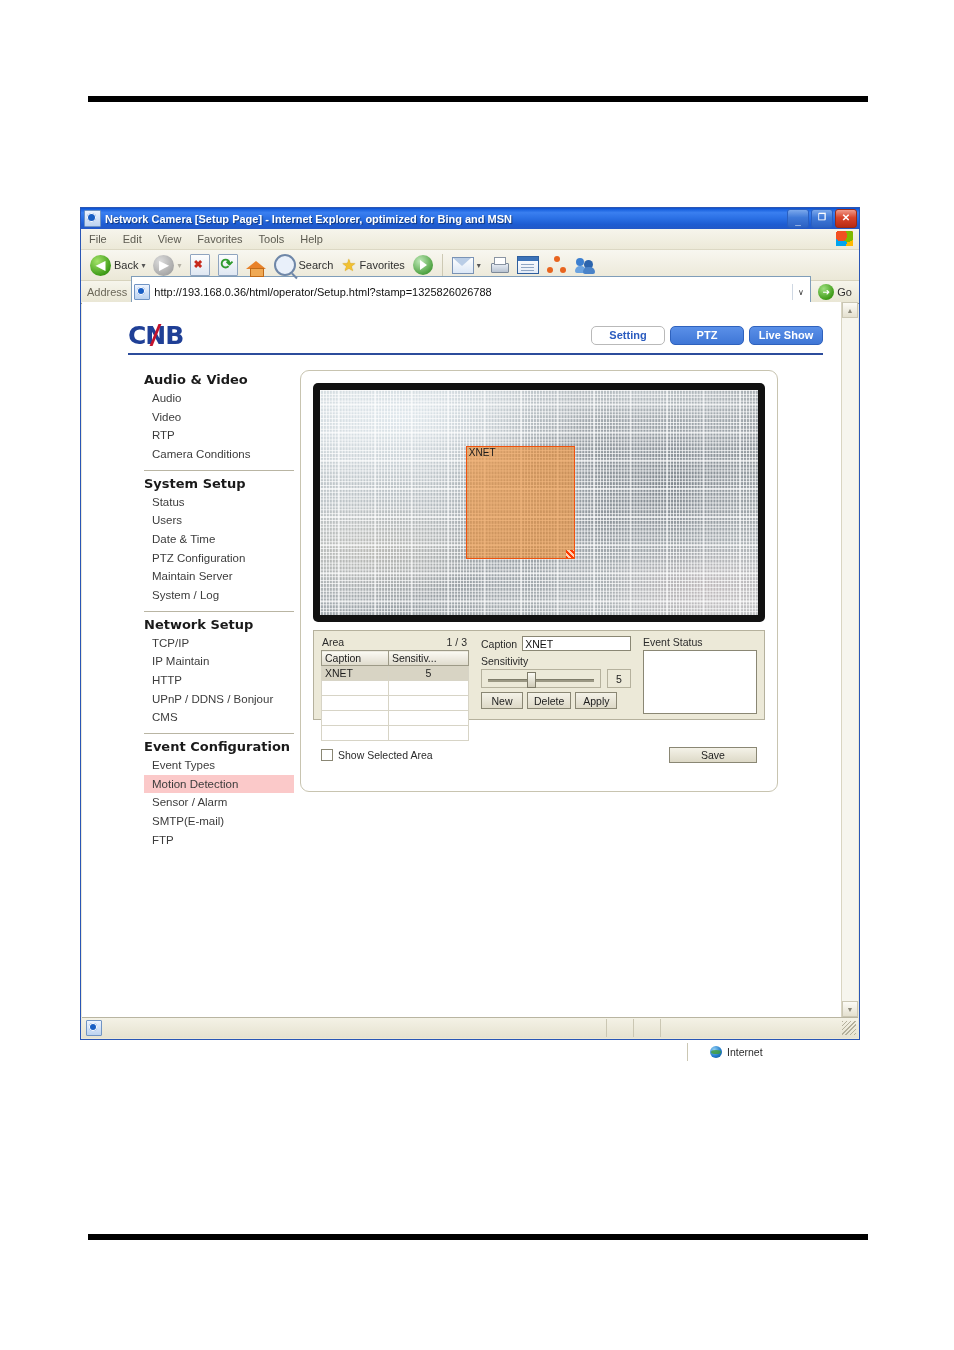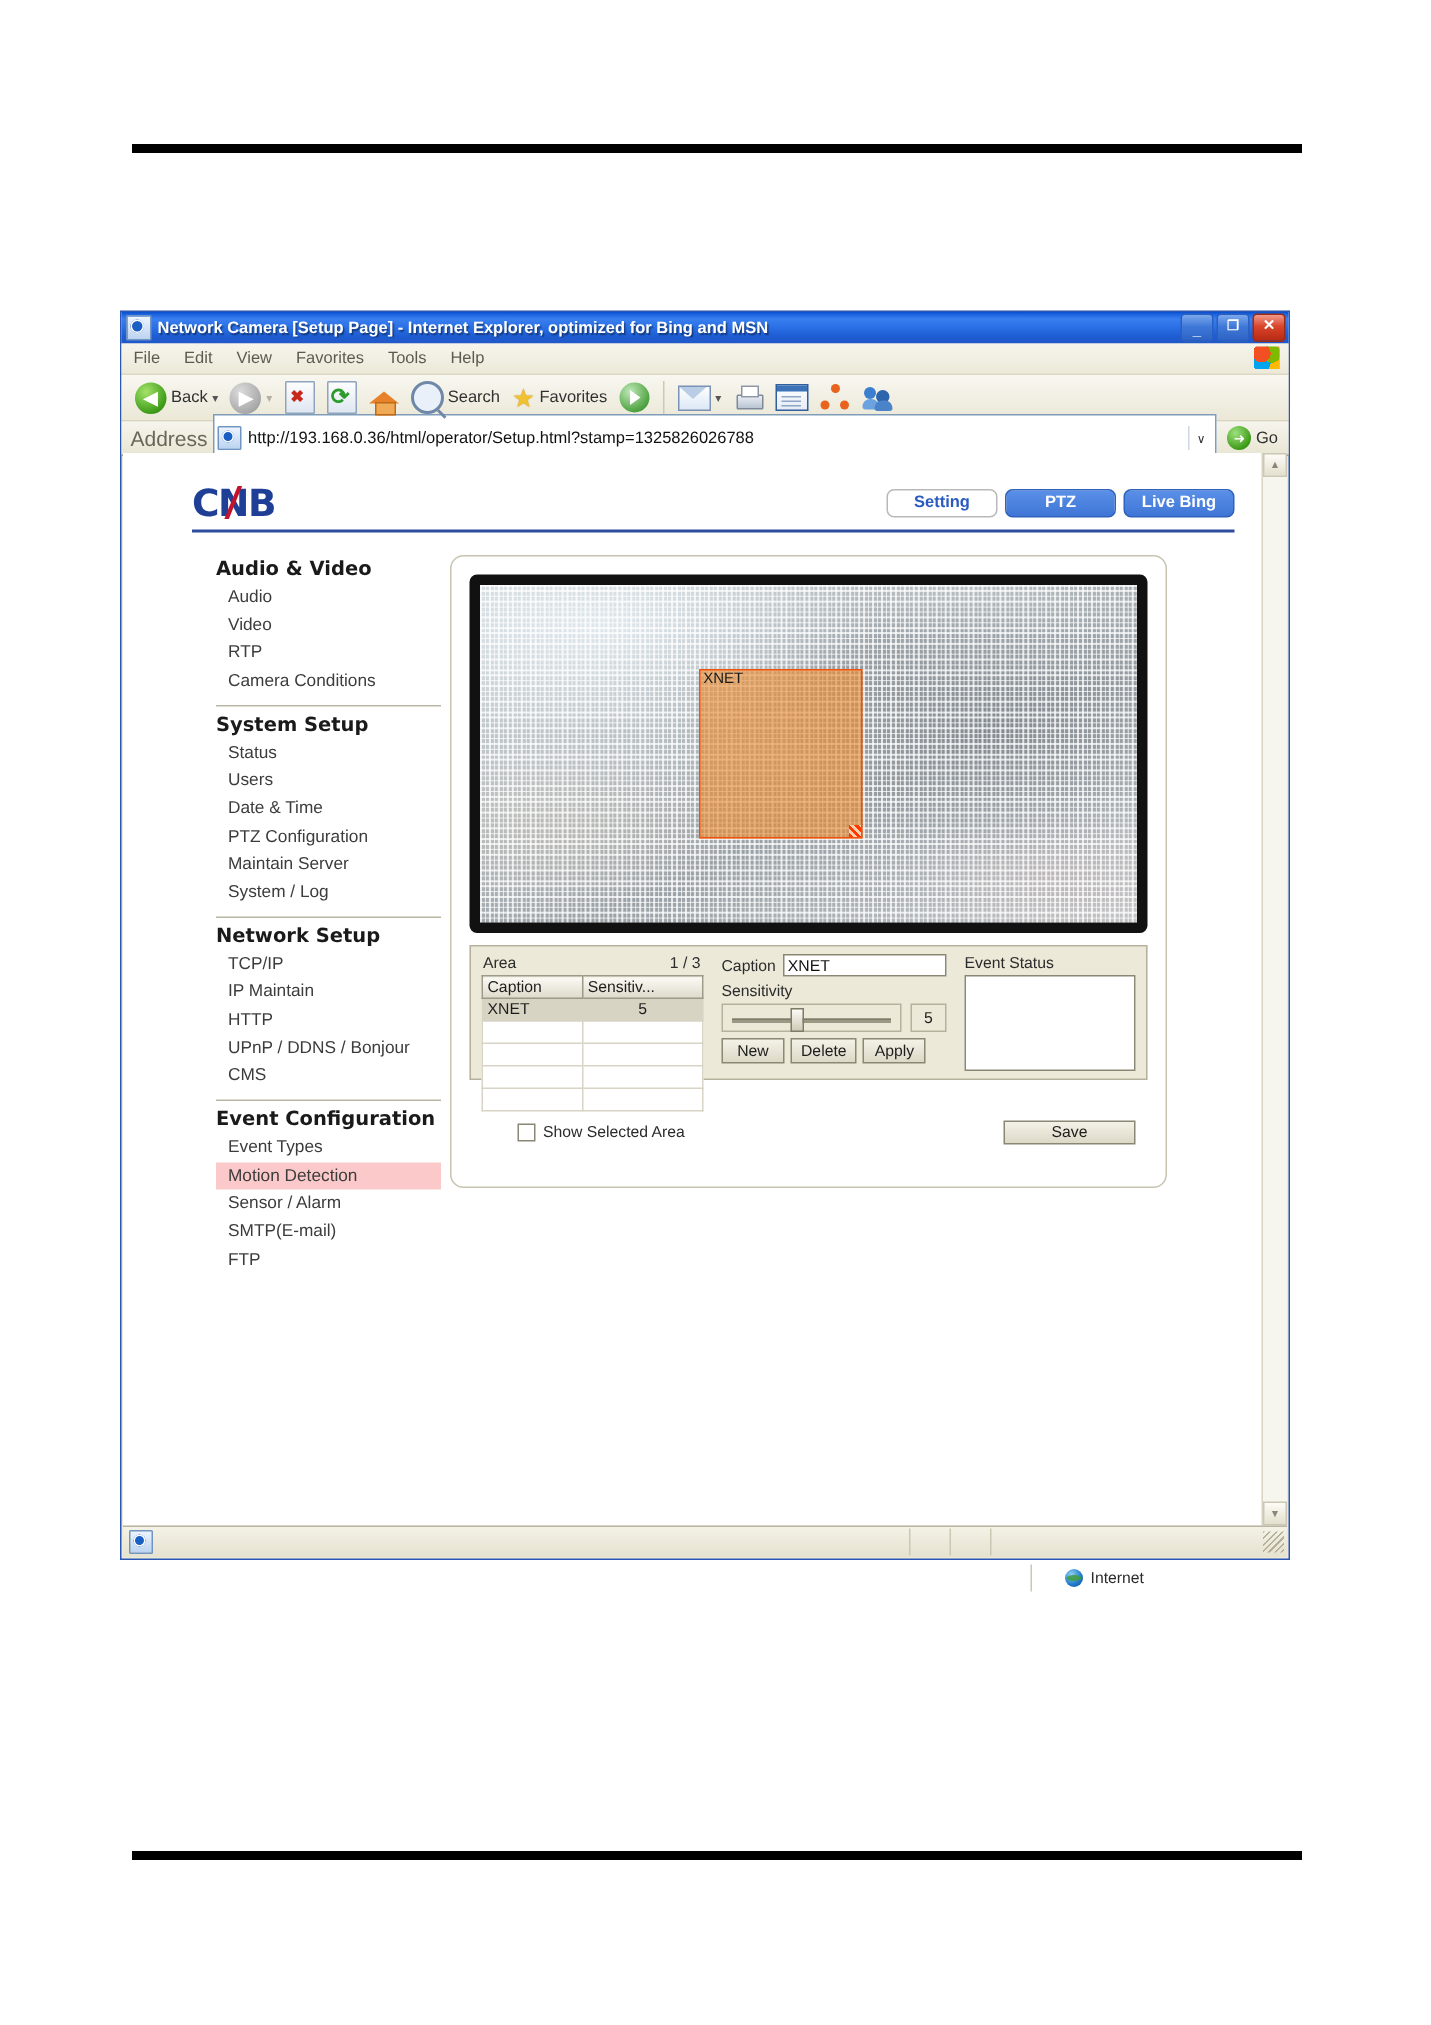--- a/index.html
+++ b/index.html
@@ -125,21 +125,21 @@
   .msgr i:nth-child(2){left:9px;top:4px;width:9px;height:9px;background:#2c64ad;}
   .msgr i:nth-child(3){left:0;top:10px;width:11px;height:7px;background:#6ba3e0;border-radius:5px 5px 2px 2px;}
   .msgr i:nth-child(4){left:8px;top:11px;width:12px;height:7px;background:#4a83c8;border-radius:5px 5px 2px 2px;}
 
   
   .addrbar{
     height:22px;background:linear-gradient(to bottom,#f6f5ec,#e9e6d4);
     display:flex;align-items:center;padding:0 2px 0 6px;gap:4px;
     border-bottom:1px solid #9e9a86;
   }
-  .addr-label{font-size:14px;color:#6a6758;}
+  .addr-label{font-size:11px;color:#6a6758;}
   .addr-field{
     flex:1;height:32px;background:#fff;border:1px solid #7f9db9;
     display:flex;align-items:center;gap:4px;padding:0 2px;box-sizing:border-box;
   }
   .addr-ico{
     width:14px;height:14px;flex:none;border:1px solid #7094c4;border-radius:1px;
     background:linear-gradient(to bottom,#eef4ff,#bcd3f0);position:relative;
   }
   .addr-ico:after{content:"";position:absolute;left:2px;top:2px;width:8px;height:8px;
     background:#1a5fc4;border-radius:50%;box-shadow:inset 0 0 0 1px #fff;}
@@ -268,21 +268,21 @@
   .btn-row{display:flex;gap:4px;}
   .btn{
     min-width:42px;height:17px;background:linear-gradient(to bottom,#f4f2e8,#ddd9c7);
     border:1px solid #8a8774;font-size:10.5px;color:#1d1d1d;
     display:flex;align-items:center;justify-content:center;box-sizing:border-box;padding:0 6px;
   }
   .col-status{flex:1;}
   .status-label{font-size:10.5px;color:#2b2b2b;margin-bottom:2px;}
   .status-box{background:#fff;border:1px solid #8a8774;height:62px;}
   .ctrl-bottom{display:flex;align-items:center;justify-content:space-between;margin-top:6px;}
-  .chk-row{display:flex;align-items:center;gap:5px;margin-left:24px;}
+  .chk-row{display:flex;align-items:center;gap:5px;}
   .chk{width:10px;height:10px;background:#fff;border:1px solid #8a8774;}
   .chk-label{font-size:10.5px;color:#2b2b2b;}
   .save-btn{
     width:88px;height:16px;background:linear-gradient(to bottom,#f4f2e8,#ddd9c7);
     border:1px solid #8a8774;font-size:10.5px;color:#1d1d1d;
     display:flex;align-items:center;justify-content:center;box-sizing:border-box;
   }
 
   
   .statusbar{
@@ -416,21 +416,21 @@
     <div class="page-content">
 
       <div class="cnb-header">
         <div class="logo">
           <span>CNB</span>
           <span class="slash"></span>
         </div>
         <div class="navbtns">
           <div class="nav-btn active">Setting</div>
           <div class="nav-btn blue">PTZ</div>
-          <div class="nav-btn blue">Live Bing</div>
+          <div class="nav-btn blue">Live Show</div>
         </div>
       </div>
 
       <div class="sidebar">
         <div class="grp">
           <div class="grp-title">Audio &amp; Video</div>
           <div class="side-item">Audio</div>
           <div class="side-item">Video</div>
           <div class="side-item">RTP</div>
           <div class="side-item">Camera Conditions</div>

